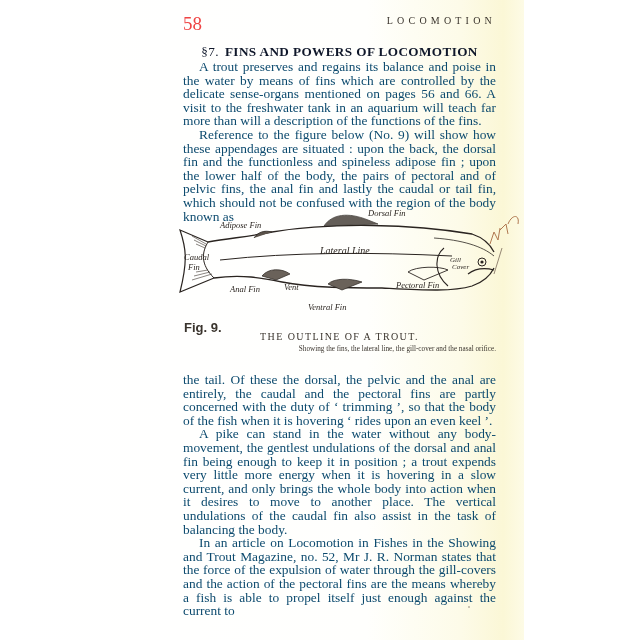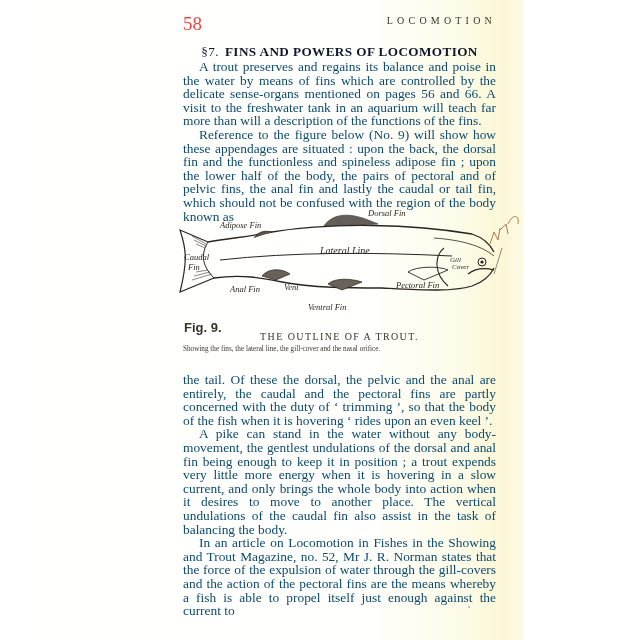--- a/index.html
+++ b/index.html
@@ -43,21 +43,21 @@
   .fig-label { font-family:"Liberation Serif", serif; font-style:italic; font-size:8.5px; fill:#2b2520; }
   .fig-num {
     position:absolute; left:184px; top:320px; font-size:13px; font-weight:bold; color:#3a342d;
     font-family:"Liberation Sans", sans-serif;
   }
   .fig-title {
     position:absolute; left:183px; top:331px; width:313px; text-align:center;
     font-size:10px; letter-spacing:1.4px; color:#3a342d;
   }
   .fig-caption {
-    position:absolute; left:183px; top:345px; width:313px; text-align:left;
+    position:absolute; left:183px; top:345px; width:313px; text-align:right;
     font-size:7.2px; color:#3a342d;
   }
   .annotation {
     position:absolute; left:486px; top:208px; width:40px; height:70px;
   }
   .speck { position:absolute; left:468px; top:606px; width:2px; height:2px; background:#b8b0a0; border-radius:1px; }
 </style>
 </head>
 <body>
 

